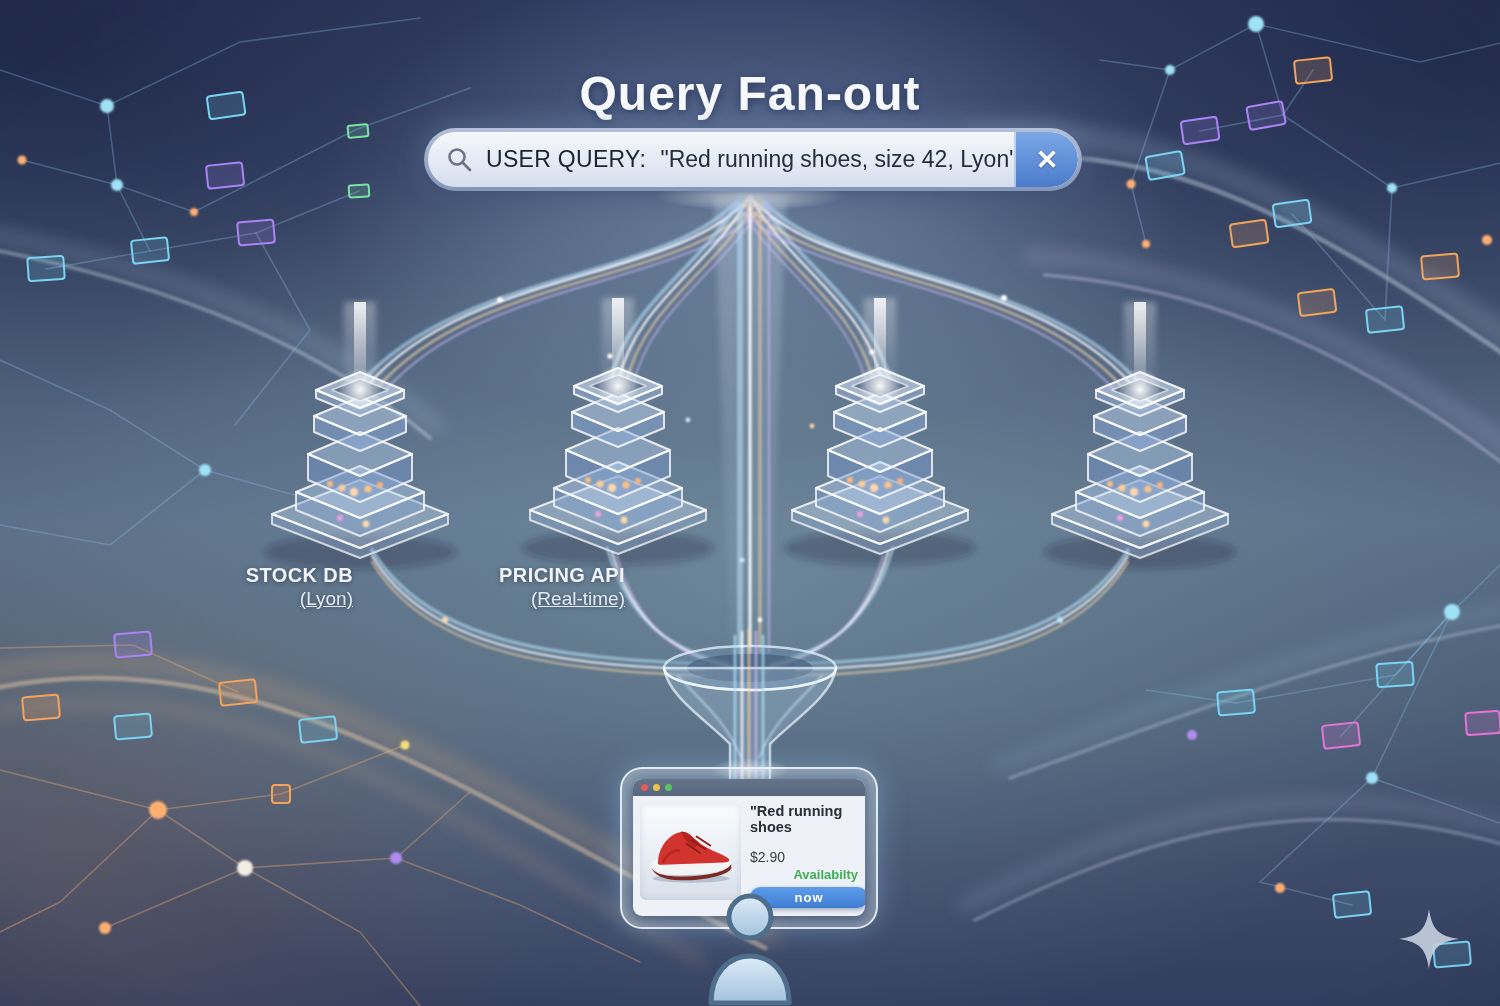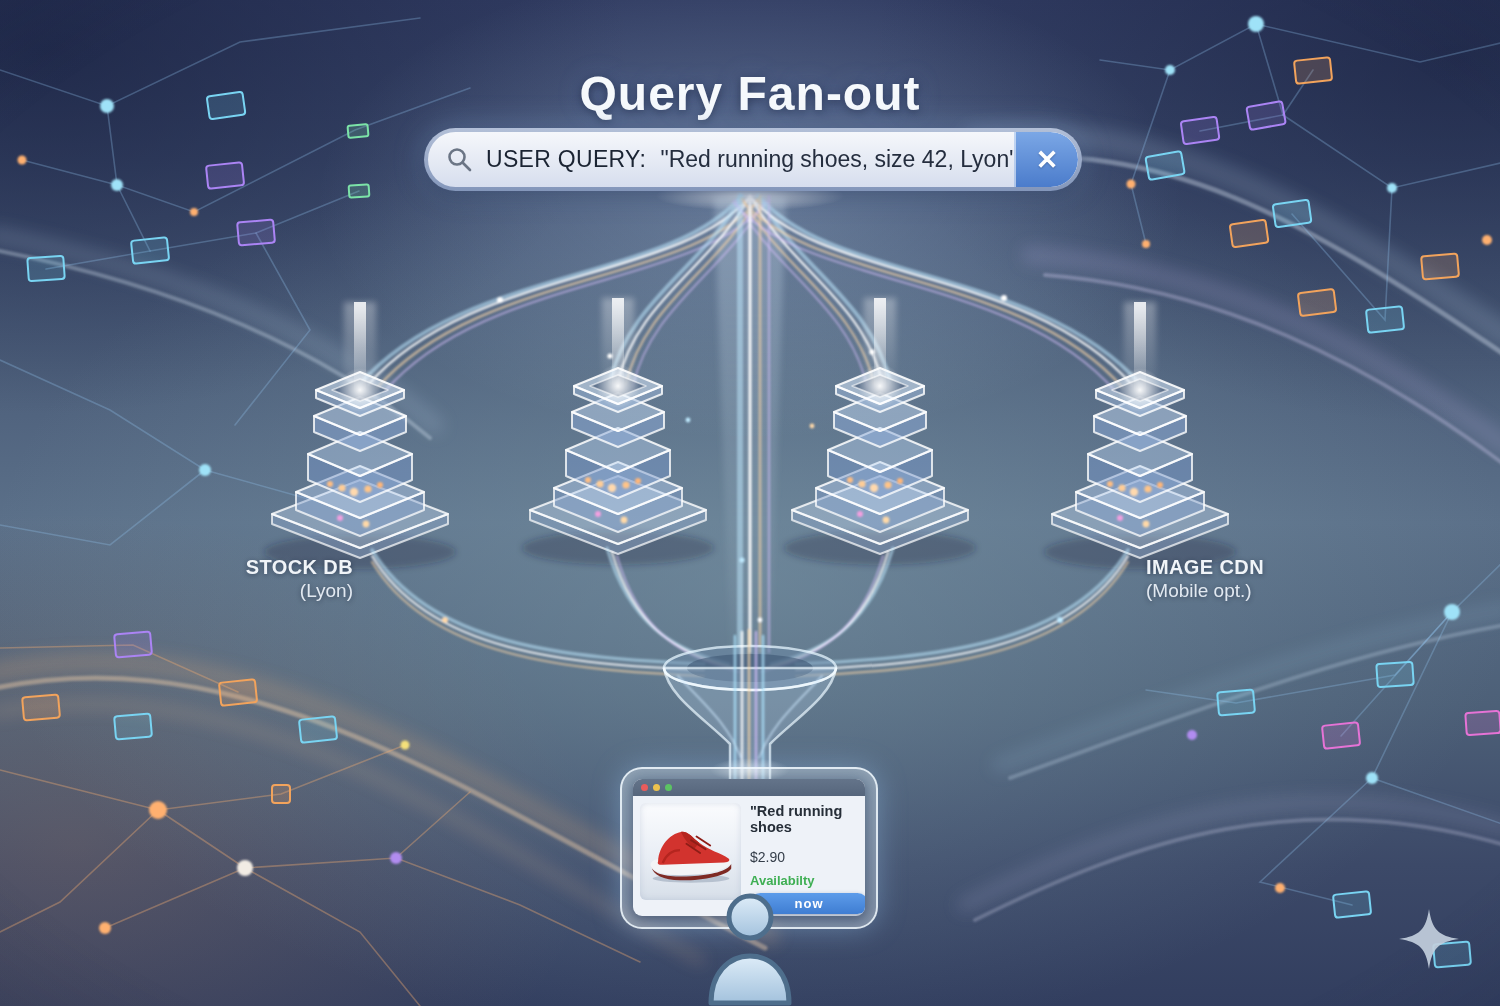--- a/index.html
+++ b/index.html
@@ -45,22 +45,22 @@
     position:absolute;right:0;top:0;bottom:0;width:62px;border-radius:0 28px 28px 0;
     background:linear-gradient(180deg,#7ba7e6 0%,#4b7ccb 100%);
     display:flex;align-items:center;justify-content:center;cursor:pointer;
     color:#fff;font-size:27px;font-weight:bold;text-shadow:0 1px 2px rgba(20,40,80,.35);
     border-left:2px solid rgba(255,255,255,.55);
   }
   .mag-icon{margin-right:13px;flex:0 0 auto;}
 
   
   .node-label{position:absolute;z-index:4;line-height:1.18;text-shadow:0 1px 5px rgba(10,20,40,.45);}
-  .node-label .nl-name{font-size:20px;font-weight:bold;color:#f0f4f8;letter-spacing:.4px;}
-  .node-label .nl-sub{font-size:19px;color:#e2e9f1;}
+  .node-label .nl-name{font-size:20px;font-weight:bold;color:#f0f4f8;letter-spacing:.4px;margin-top:8px;}
+  .node-label .nl-sub{font-size:19px;color:#e2e9f1;text-decoration:underline;}
   .node-label.right{text-align:right;}
   .node-label.left{text-align:left;}
 
   
   .glass-frame{
     position:absolute;left:620px;top:767px;width:258px;height:162px;border-radius:22px;
     background:rgba(205,228,246,.30);
     border:2.5px solid rgba(242,250,255,.85);
     box-shadow:0 0 28px rgba(160,210,255,.35), inset 0 0 18px rgba(255,255,255,.25);
     z-index:6;box-sizing:border-box;
@@ -74,21 +74,21 @@
   .browser-content{display:flex;padding:7px 7px 0 7px;}
   .product-img{
     width:101px;height:97px;border-radius:6px;flex:0 0 auto;
     background:linear-gradient(180deg,#fbfcfe 0%,#e9eef5 55%,#d7dfe9 100%);
     display:flex;align-items:center;justify-content:center;
     box-shadow:inset 0 0 6px rgba(120,140,170,.25);
   }
   .product-info{margin-left:9px;width:108px;}
   .p-title{font-size:14.5px;font-weight:bold;color:#262e38;line-height:1.12;}
   .p-price{font-size:14px;color:#353e4a;margin-top:14px;}
-  .p-avail{font-size:13px;margin-top:8px;font-weight:bold;}
+  .p-avail{font-size:13px;margin-top:2px;font-weight:bold;text-align:right;}
   .p-btn{
     margin-top:5px;width:118px;height:21px;border-radius:11px;
     background:linear-gradient(180deg,#5d9cea 0%,#3f7dd2 100%);
     color:#fff;font-size:13px;font-weight:bold;display:flex;align-items:center;justify-content:center;
     box-shadow:0 2px 5px rgba(25,50,95,.4);cursor:pointer;letter-spacing:1px;
   }
   .avatar{position:absolute;left:704px;top:892px;z-index:7;}
   .sparkle{position:absolute;left:1398px;top:908px;z-index:7;opacity:.92;}
 </style>
 </head>
@@ -402,23 +402,23 @@
       <div class="clear-btn">
         <span>✕</span>
       </div>
     </div>
   </div>
 
   <div class="node-label right" style="left:173px;top:556px;width:180px">
     <div class="nl-name">STOCK DB</div>
     <div class="nl-sub">(Lyon)</div>
   </div>
-  <div class="node-label left" style="left:1146px;top:556px;width:200px">
-    <div class="nl-name">IMAGE CDN</div>
-    <div class="nl-sub">(Mobile opt.)</div>
+  <div class="node-label right" style="left:445px;top:556px;width:180px">
+    <div class="nl-name">PRICING API</div>
+    <div class="nl-sub">(Real-time)</div>
   </div>
 
   <div class="glass-frame">
     <div class="browser-window">
       <div class="browser-topbar">
         <span class="tl-dot" style="background:#e85c5c"></span>
         <span class="tl-dot" style="background:#ecc24e"></span>
         <span class="tl-dot" style="background:#5cc363"></span>
       </div>
       <div class="browser-content">

